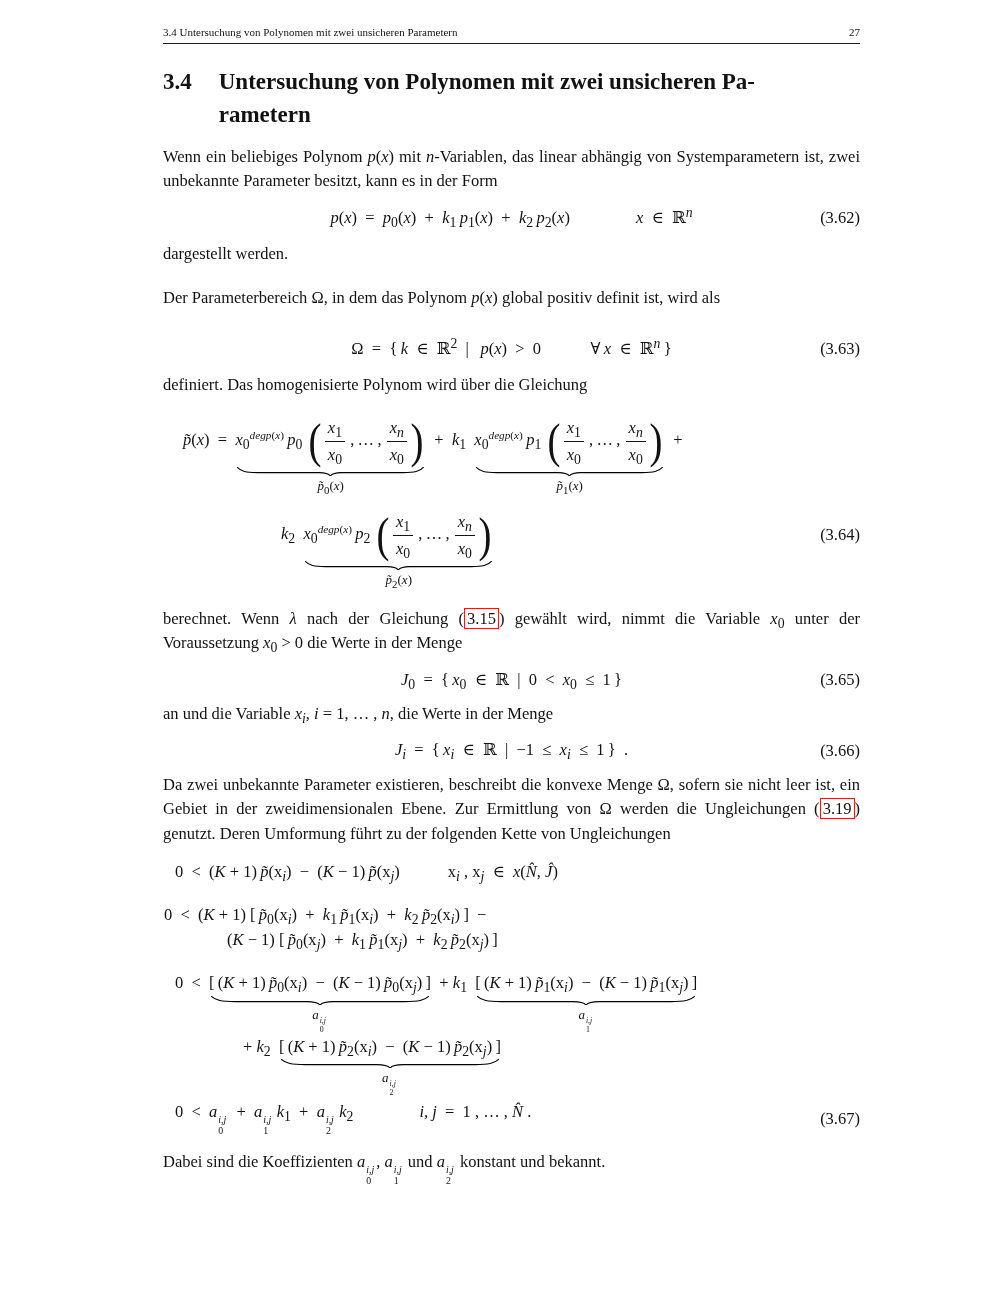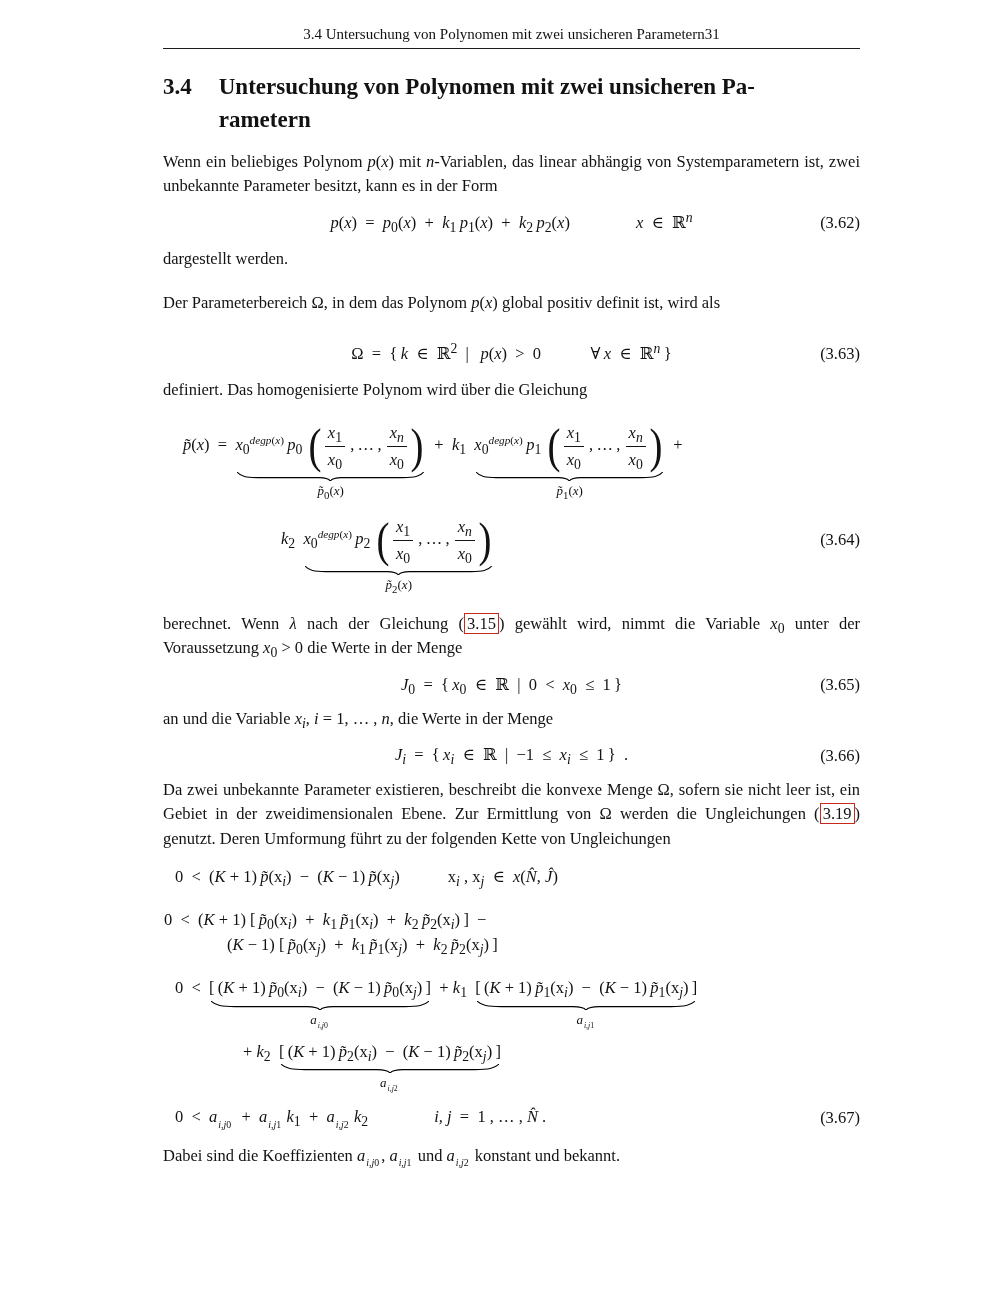--- a/index.html
+++ b/index.html
@@ -3,62 +3,62 @@
 <meta charset="utf-8">
 <title>3.4 Untersuchung von Polynomen mit zwei unsicheren Parametern</title>
 <style>
   html,body{margin:0;padding:0;background:#ffffff;}
   .page{
     position:relative;width:1000px;height:1294px;margin:0 auto;background:#fff;
     box-sizing:border-box;padding:26px 140px 0 163px;overflow:hidden;
     font-family:"Liberation Serif","DejaVu Serif",serif;font-size:16.5px;color:#121212;
   }
   
-  .runhead{display:flex;justify-content:center;align-items:flex-end;
-    font-size:15px;border-bottom:1.1px solid #1c1c1c;padding-bottom:5px;}
+  .runhead{display:flex;justify-content:space-between;align-items:flex-end;
+    font-size:11px;border-bottom:1.1px solid #1c1c1c;padding-bottom:5px;}
   
   .sech{display:flex;margin-top:21px;font-weight:700;font-size:23px;line-height:1.45;}
   .secnum{margin-right:27px;flex:0 0 auto;}
   
   p.body{margin:0;text-align:justify;line-height:1.48;}
   
   .eqrow{position:relative;text-align:center;line-height:1.35;white-space:nowrap;}
   .eqno{position:absolute;right:0;top:50%;transform:translateY(-50%);}
   
   .dline{position:relative;white-space:nowrap;line-height:1.3;}
   
   .frac{display:inline-block;vertical-align:middle;text-align:center;padding:0 1px;}
   .fn{display:block;padding:0 3px 2px;}
   .fd{display:block;border-top:1.1px solid #141414;padding:2px 3px 0;}
   
   .bp{display:inline-block;vertical-align:middle;font-size:295%;font-weight:300;
       line-height:0;transform:scaleX(.8);margin:0 1px;}
   sup,sub{line-height:0;}
   .dsup{font-size:.68em;text-align:center;}
   
-  .ss{display:inline-flex;flex-direction:row;align-items:flex-start;
+  .ss{display:inline-flex;flex-direction:column;align-items:flex-start;
       vertical-align:-0.55em;font-size:.6em;line-height:1.15;margin-left:1px;margin-right:2px;}
   
   .braced{position:relative;display:inline-block;white-space:nowrap;}
   .braced .ub{position:absolute;top:calc(100% + 2px);left:2px;width:calc(100% - 4px);height:9px;}
   .braced .ulab{position:absolute;top:calc(100% + 13px);left:0;width:100%;
       text-align:center;font-size:13px;line-height:1.2;}
   
   .ref{border:1.2px solid var(--ref-red,#c8291d);padding:0 2px;cursor:pointer;}
   .sidegapA{margin-left:48px;}
   .sidegap67{margin-left:66px;}
 </style>
 </head>
 <body>
 
 <div class="page">
 
   <div class="runhead">
     <span>3.4 Untersuchung von Polynomen mit zwei unsicheren Parametern</span>
-    <span>31</span>
+    <span>27</span>
   </div>
 
   <div class="sech">
     <span class="secnum">3.4</span>
     <span>Untersuchung von Polynomen mit zwei unsicheren Pa-<br>rametern</span>
   </div>
 
   <p class="body" style="margin-top:13px;">Wenn ein beliebiges Polynom <i>p</i>(<i>x</i>) mit <i>n</i>-Variablen, das linear abhängig von Systemparametern ist, zwei unbekannte Parameter besitzt, kann es in der Form</p>
 
   <div class="eqrow" style="margin-top:13px;">

